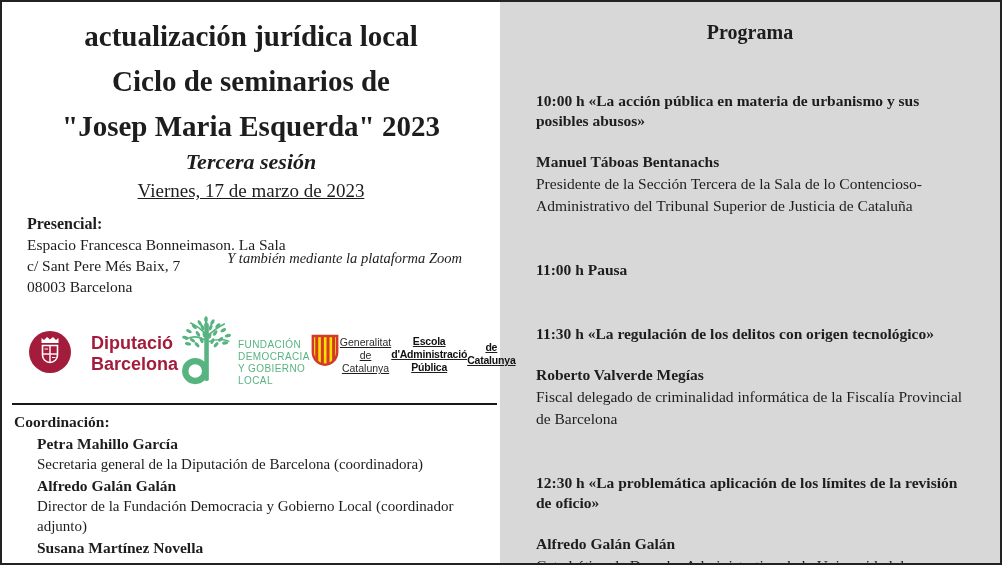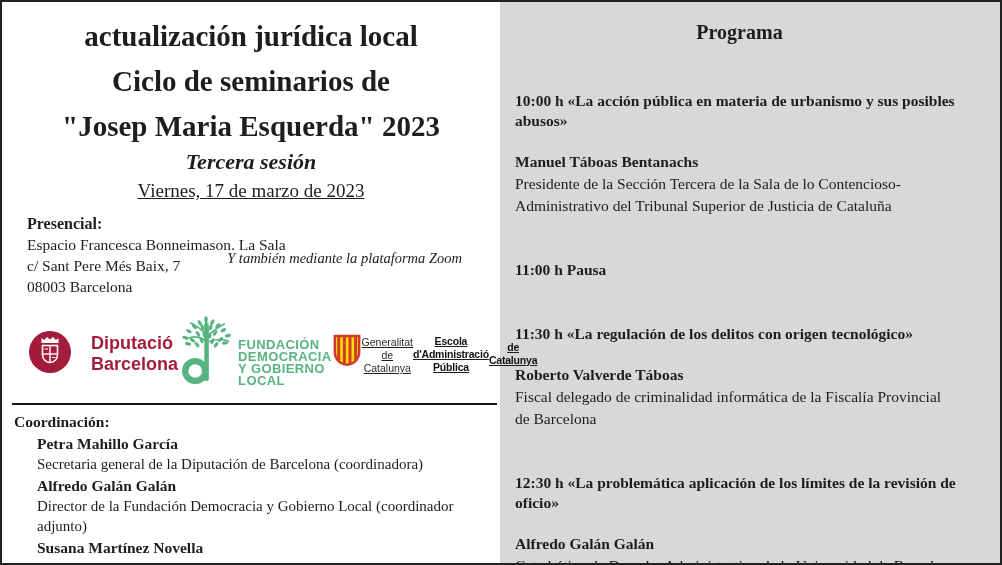--- a/index.html
+++ b/index.html
@@ -22,32 +22,32 @@
   .venue { margin-left: 25px; }
   .venue-label { font-weight: bold; font-size: 16px; line-height: 20px; }
   .venue-line { font-size: 15.5px; line-height: 21px; }
   .zoom-note { position: absolute; right: 38px; top: 36px; font-style: italic; font-size: 14.5px; }
   .logos { margin-top: 14px; margin-left: 26px; margin-right: 14px; height: 80px;
            display: flex; align-items: center; justify-content: space-between;
            font-family: "Liberation Sans", sans-serif; }
   .logo-dipu { display: flex; align-items: center; gap: 19px; }
   .dipu-text { font-weight: bold; font-size: 18px; line-height: 21px; color: #a41c3c; }
   .logo-fund { display: flex; align-items: flex-end; gap: 2px; }
-  .fund-text { font-weight: 700; font-size: 13px; line-height: 12px; letter-spacing: 0.4px;
+  .fund-text { font-weight: 400; font-size: 10px; line-height: 12px; letter-spacing: 0.4px;
                color: #57b481; padding-bottom: 8px; }
   .logo-gene { display: flex; flex-direction: row; align-items: center; text-align: center; text-decoration: underline; }
   .gene-line1 { font-size: 10.5px; line-height: 13px; color: #2c2c2c; margin-top: 3px; }
   .gene-line2, .gene-line3 { font-size: 10.5px; line-height: 13px; font-weight: bold; color: #111; letter-spacing: -0.2px; }
   .divider { margin: 9px 3px 0 10px; border: none; border-top: 2px solid #181818; }
   .coord-label { margin: 8px 0 3px 12px; font-weight: bold; font-size: 15.5px; }
   .people { margin-left: 35px; margin-right: 20px; }
   .person-name { font-weight: bold; font-size: 15.5px; line-height: 20px; margin-top: 2px; }
   .person-role { font-size: 15px; line-height: 20px; max-width: 430px; }
   
-  .right { flex: 1 1 auto; background: #d8d8d8; padding: 0 36px 0 15px; }
+  .right { flex: 1 1 auto; background: #d8d8d8; padding: 0 36px 0 36px; }
   .prog-title { margin-top: 19px; text-align: center; font-weight: bold; font-size: 20px; }
   .prog-item.first { margin-top: 47px; }
   .prog-item { margin-top: 44px; }
   .prog-time { font-weight: bold; font-size: 15.5px; line-height: 20px; }
   .prog-speaker { font-weight: bold; font-size: 15.5px; line-height: 20px; margin-top: 21px; }
   .prog-role { font-size: 15.5px; line-height: 21.5px; margin-top: 1px; max-width: 442px; }
 </style>
 </head>
 <body>
 
@@ -196,21 +196,21 @@
       <div class="prog-speaker">Manuel Táboas Bentanachs</div>
       <div class="prog-role">Presidente de la Sección Tercera de la Sala de lo Contencioso-Administrativo del Tribunal Superior de Justicia de Cataluña</div>
     </div>
 
     <div class="prog-item">
       <div class="prog-time">11:00 h Pausa</div>
     </div>
 
     <div class="prog-item">
       <div class="prog-time">11:30 h «La regulación de los delitos con origen tecnológico»</div>
-      <div class="prog-speaker">Roberto Valverde Táboas</div>
+      <div class="prog-speaker">Roberto Valverde Megías</div>
       <div class="prog-role">Fiscal delegado de criminalidad informática de la Fiscalía Provincial de Barcelona</div>
     </div>
 
     <div class="prog-item">
       <div class="prog-time">12:30 h «La problemática aplicación de los límites de la revisión de oficio»</div>
       <div class="prog-speaker">Alfredo Galán Galán</div>
       <div class="prog-role">Catedrático de Derecho Administrativo de la Universidad de Barcelona</div>
     </div>
 
   </div>

